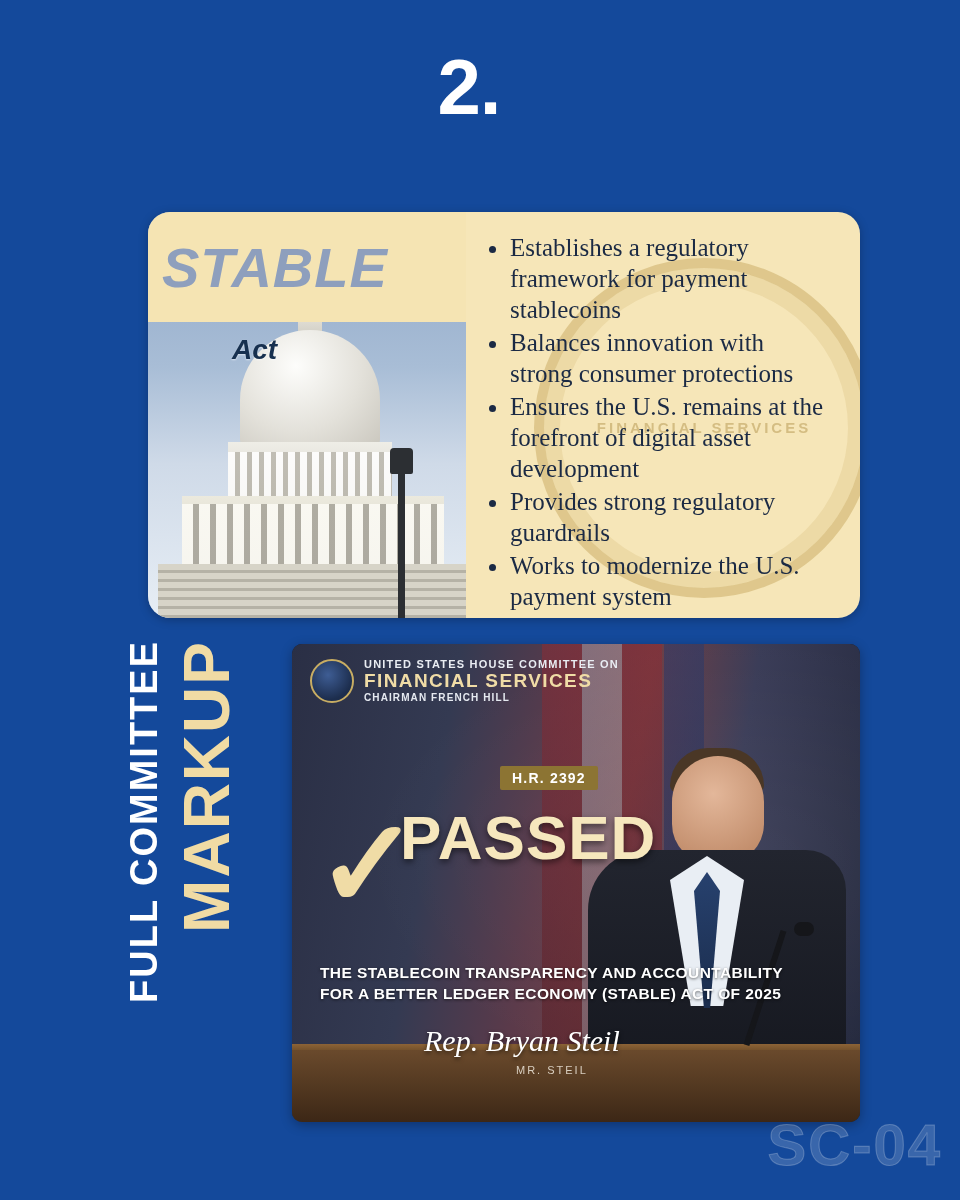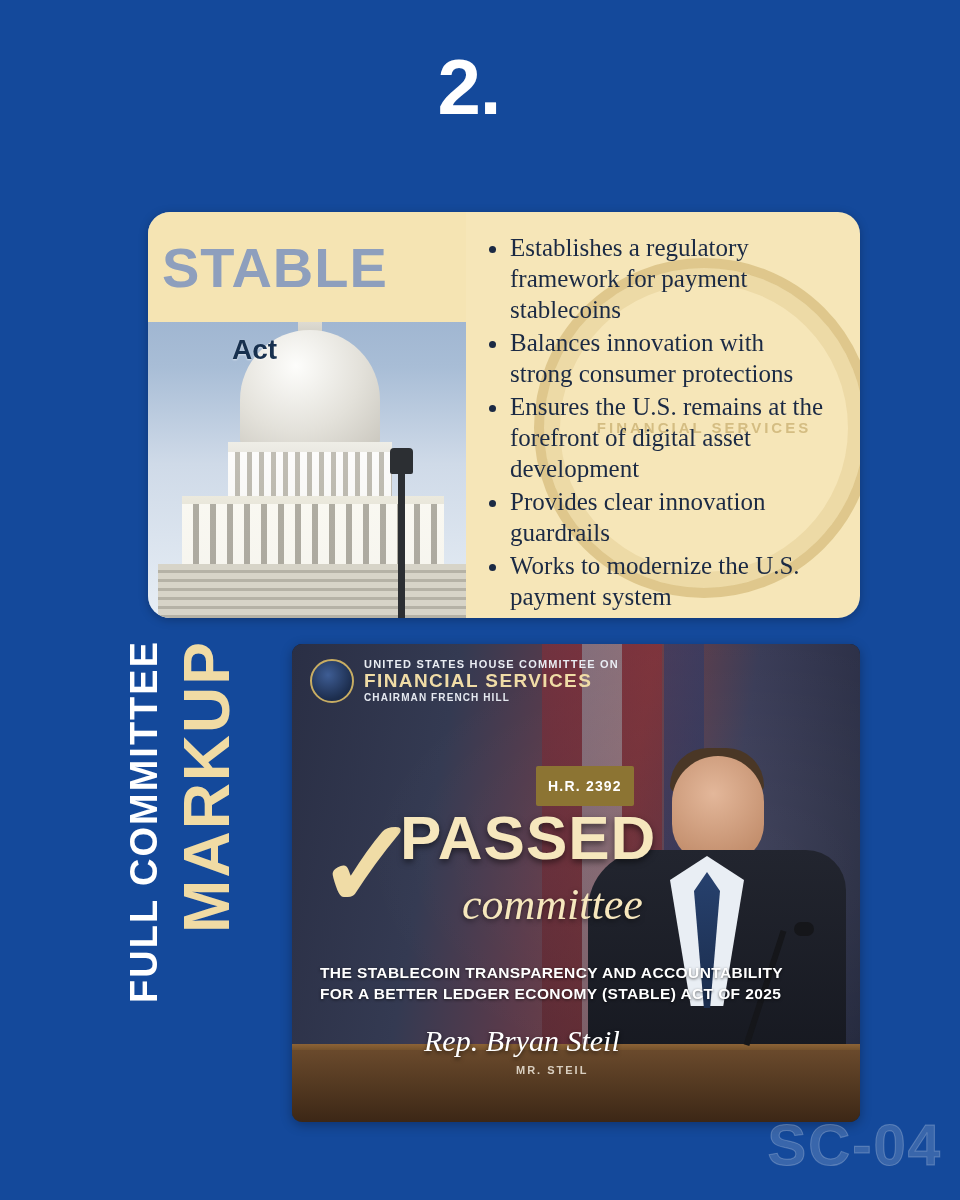--- a/index.html
+++ b/index.html
@@ -64,20 +64,21 @@
     border-radius: 22px;
     overflow: hidden;
     box-shadow: 0 2px 10px rgba(0,0,0,0.25);
   }
   .stable-photo {
     position: relative;
     width: 318px;
     height: 406px;
     overflow: hidden;
     background: #6f86a8;
+    font-style: italic;
   }
   
   .sky {
     position: absolute;
     inset: 0;
     background: linear-gradient(#8ea6c6 0%, #a8bdd6 38%, #cfdae8 62%, #e7eef5 100%);
   }
   .capitol-dome {
     position: absolute;
     left: 92px;
@@ -407,28 +408,27 @@
     font-size: 10px;
     letter-spacing: 1.1px;
     font-weight: bold;
     color: #e5e9f0;
   }
 
   .bill-badge {
     position: absolute;
     left: 208px;
     top: 122px;
-    padding: 12px 12px;
+    padding: 4px 12px;
     background: #8c7433;
     color: #ffffff;
     font-size: 14px;
     font-weight: bold;
     letter-spacing: 1.2px;
     border-radius: 2px;
-    margin-left: 36px;
   }
   .check-mark {
     position: absolute;
     left: 24px;
     top: 160px;
     width: 120px;
     height: 120px;
     color: #f0dca6;
     font-size: 124px;
     line-height: 120px;
@@ -480,21 +480,21 @@
     font-size: 30px;
     text-shadow: 0 2px 4px rgba(0,0,0,0.6);
   }
   .nameplate {
     position: absolute;
     left: 224px;
     top: 420px;
     color: #d9cfc0;
     font-size: 11px;
     letter-spacing: 2px;
-    font-weight: bold;
+    font-weight: normal;
   }
 
   .watermark {
     position: absolute;
     right: 18px;
     bottom: 22px;
     color: rgba(255,255,255,0.16);
     font-family: "Liberation Sans", sans-serif;
     font-weight: bold;
     font-size: 58px;
@@ -530,21 +530,21 @@
       <div class="stable-word">STABLE</div>
       <div class="stable-act">Act</div>
     </div>
 
     <div class="bullets-panel">
       <div class="seal-watermark">FINANCIAL SERVICES</div>
       <ul class="bullets">
         <li>Establishes a regulatory framework for payment stablecoins</li>
         <li>Balances innovation with strong consumer protections</li>
         <li>Ensures the U.S. remains at the forefront of digital asset development</li>
-        <li>Provides clear innovation guardrails</li>
+        <li>Provides strong regulatory guardrails</li>
         <li>Works to modernize the U.S. payment system</li>
       </ul>
     </div>
   </div>
 
   <div class="vertical-label">
     <div class="v-text v-full-committee">FULL COMMITTEE</div>
     <div class="v-text v-markup">MARKUP</div>
   </div>
 
@@ -571,20 +571,19 @@
       <div class="committee-lines">
         <div class="ch-line1">UNITED STATES HOUSE COMMITTEE ON</div>
         <div class="ch-line2">FINANCIAL SERVICES</div>
         <div class="ch-line3">CHAIRMAN FRENCH HILL</div>
       </div>
     </div>
 
     <div class="bill-badge">H.R. 2392</div>
     <div class="check-mark">✓</div>
     <div class="passed-word">PASSED</div>
-    <div class="committee-script">committee</div>
     <div class="bill-title">THE STABLECOIN TRANSPARENCY AND ACCOUNTABILITY FOR A BETTER LEDGER ECONOMY (STABLE) ACT OF 2025</div>
     <div class="rep-name">Rep. Bryan Steil</div>
     <div class="nameplate">MR. STEIL</div>
   </div>
 
   <div class="watermark">SC-04</div>
 </div>
 
 </body></html>

